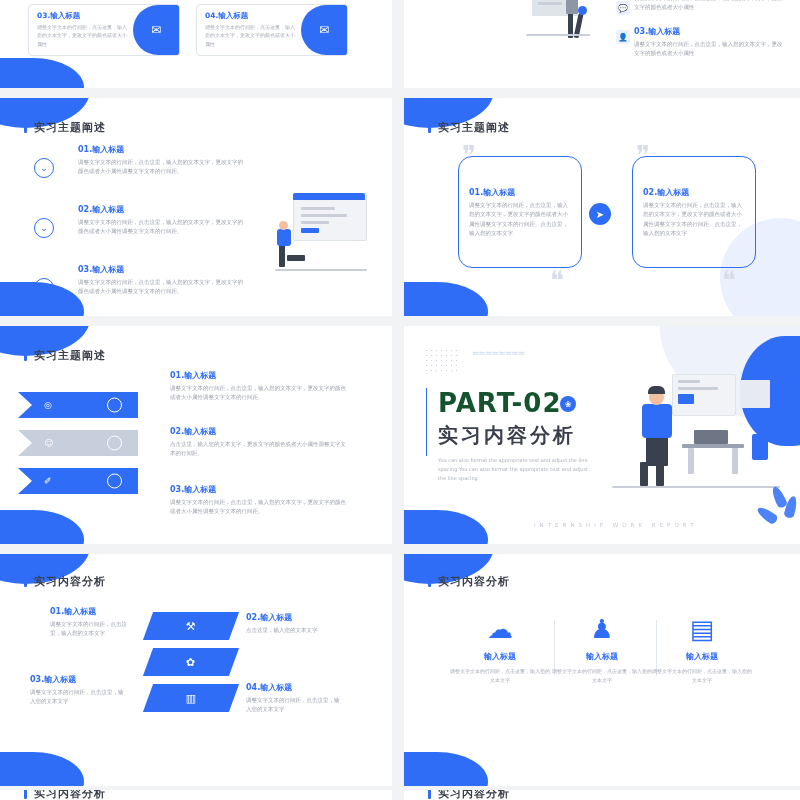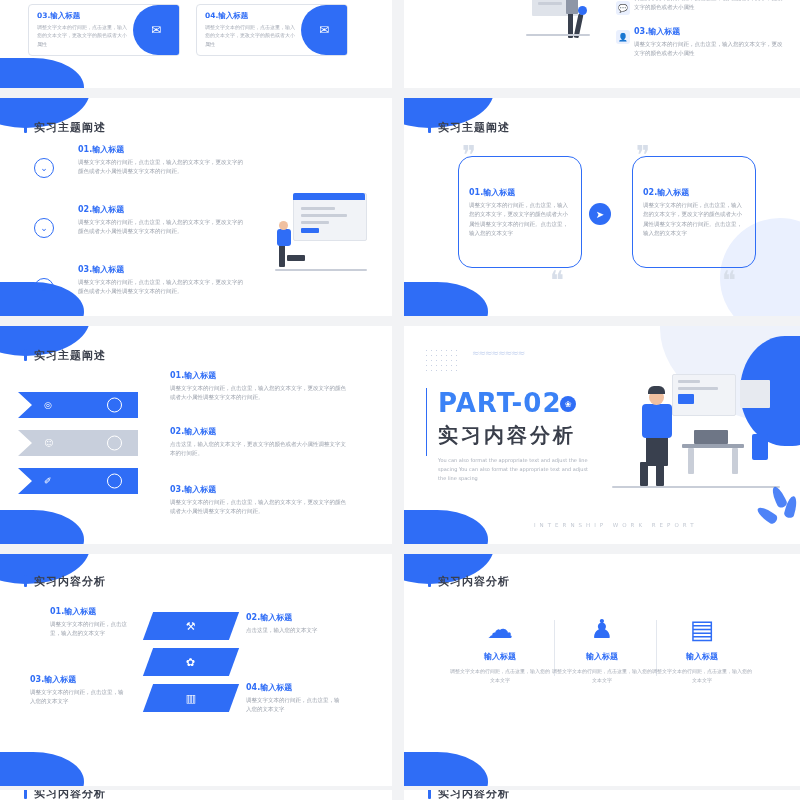--- a/index.html
+++ b/index.html
@@ -119,21 +119,21 @@
   .chev .cg{
     position:absolute;left:26px;top:50%;transform:translateY(-50%);
     color:#fff;font-size:9px;
   }
   .chev .ring{
     position:absolute;right:16px;top:50%;transform:translateY(-50%);
     width:13px;height:13px;border:1.4px solid #fff;border-radius:50%;
   }
   
   .part-num{
-    position:absolute;font-size:26px;font-weight:bold;color:#3b82f6;
+    position:absolute;font-size:26px;font-weight:bold;color:#14532d;
     letter-spacing:1px;
   }
   .part-cn{
     position:absolute;font-size:20px;font-weight:bold;color:#3a3f4b;
     letter-spacing:3px;
   }
   .part-en{
     position:absolute;font-size:5px;color:#a9afba;line-height:1.8;width:150px;
   }
   .part-foot{

